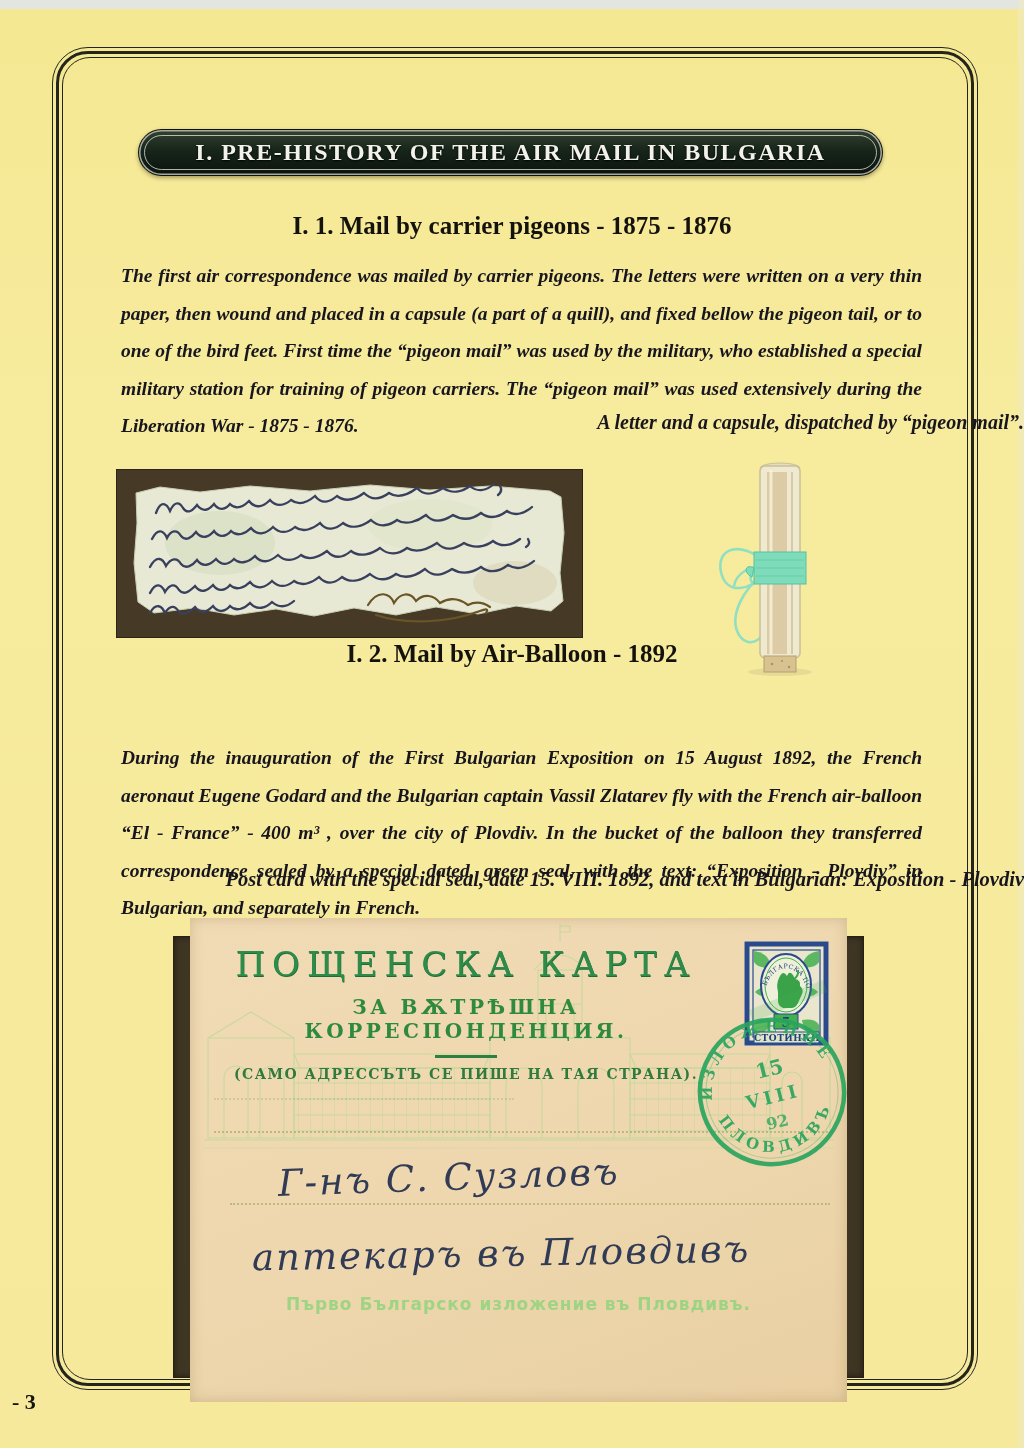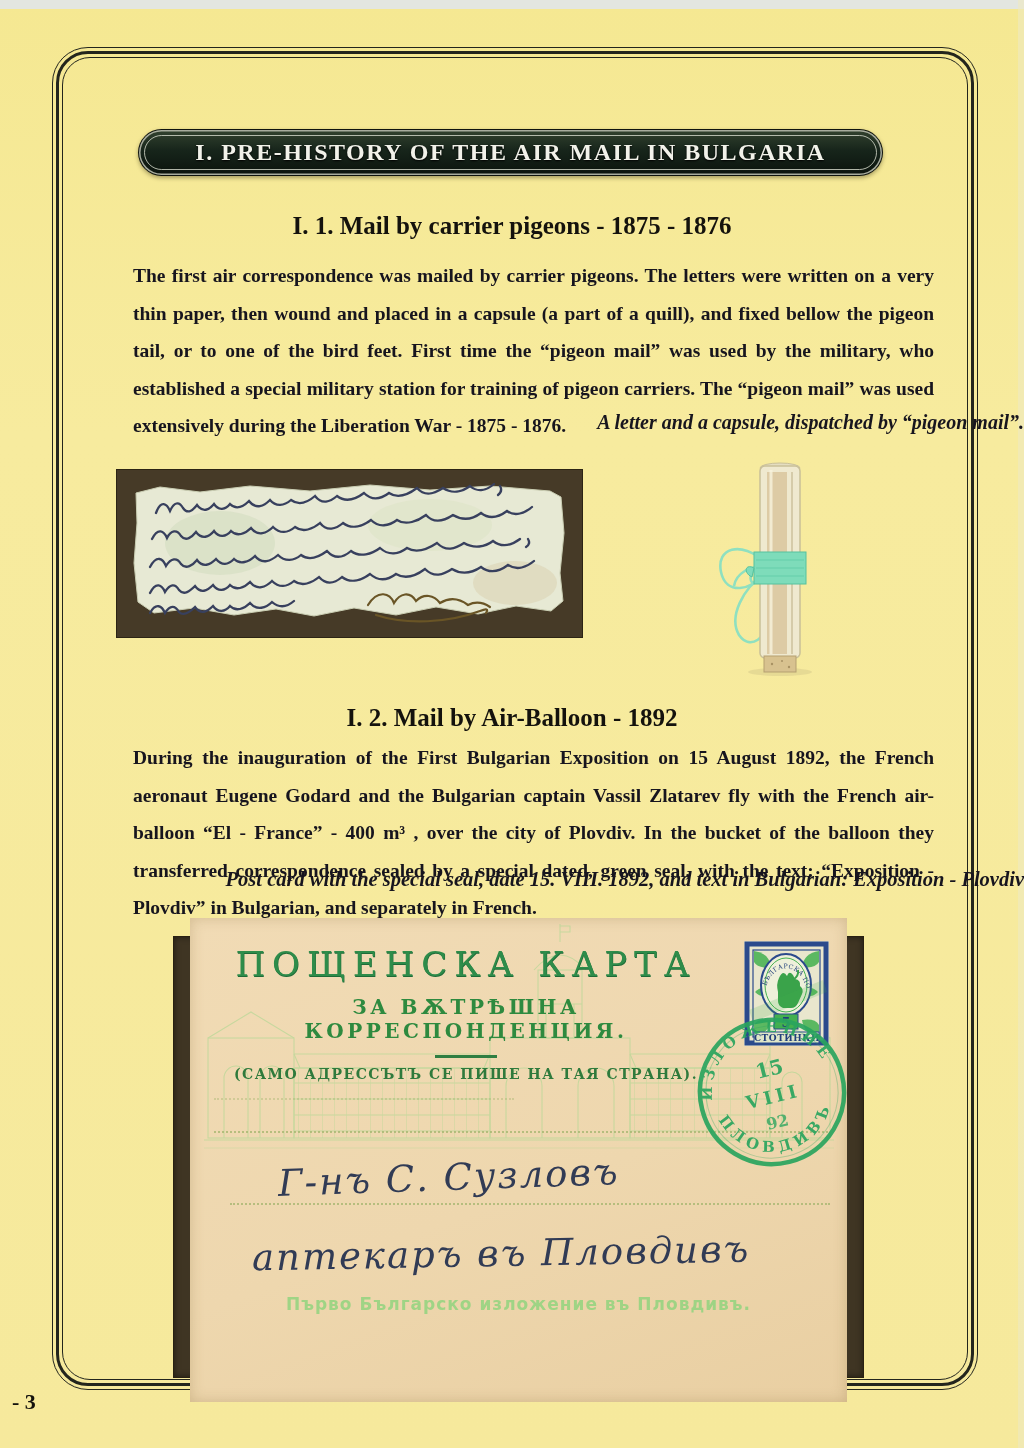--- a/index.html
+++ b/index.html
@@ -21,23 +21,23 @@
   .banner-wrap{position:absolute;left:138px;top:129px;width:745px;height:47px;border-radius:26px;
     background:#10140e;box-shadow:0 2px 4px rgba(50,45,15,.4);}
   .banner{position:absolute;inset:1px;border-radius:25px;
     background:linear-gradient(180deg,#33422f 0%,#17251b 45%,#0b130d 100%);
     box-shadow:inset 0 0 0 1.5px #a7ab9d;display:flex;align-items:center;justify-content:center;}
   .banner::before{content:"";position:absolute;inset:5px;border-radius:21px;border:1.5px solid #ccd1c3;opacity:.85;}
   .banner-text{color:#f2f2ea;font-weight:bold;font-size:24px;letter-spacing:1.5px;text-shadow:0 1px 2px #000;}
 
   .heading{position:absolute;left:0;right:0;text-align:center;font-weight:bold;font-size:25px;color:#14120d;}
   .h1{top:212px;}
-  .h2{top:704px;}
-
-  .para{position:absolute;left:133px;width:801px;font-weight:bold;
+  .h2{top:640px;}
+
+  .para{position:absolute;left:121px;width:801px;font-style:italic;font-weight:bold;
     font-size:19.5px;line-height:37.6px;text-align:justify;color:#17151e;}
   .p1{top:257px;}
   .p2{top:739px;}
   .caption{position:absolute;left:0;right:0;text-align:right;font-style:italic;font-weight:bold;color:#17151e;}
   .c1{top:411px;font-size:20px;}
   .c2{top:868px;font-size:20.5px;}
 
   
   .letter-frame{position:absolute;left:117px;top:470px;width:465px;height:167px;
     background:#463a27;box-shadow:0 0 0 1px #2c2414;}

